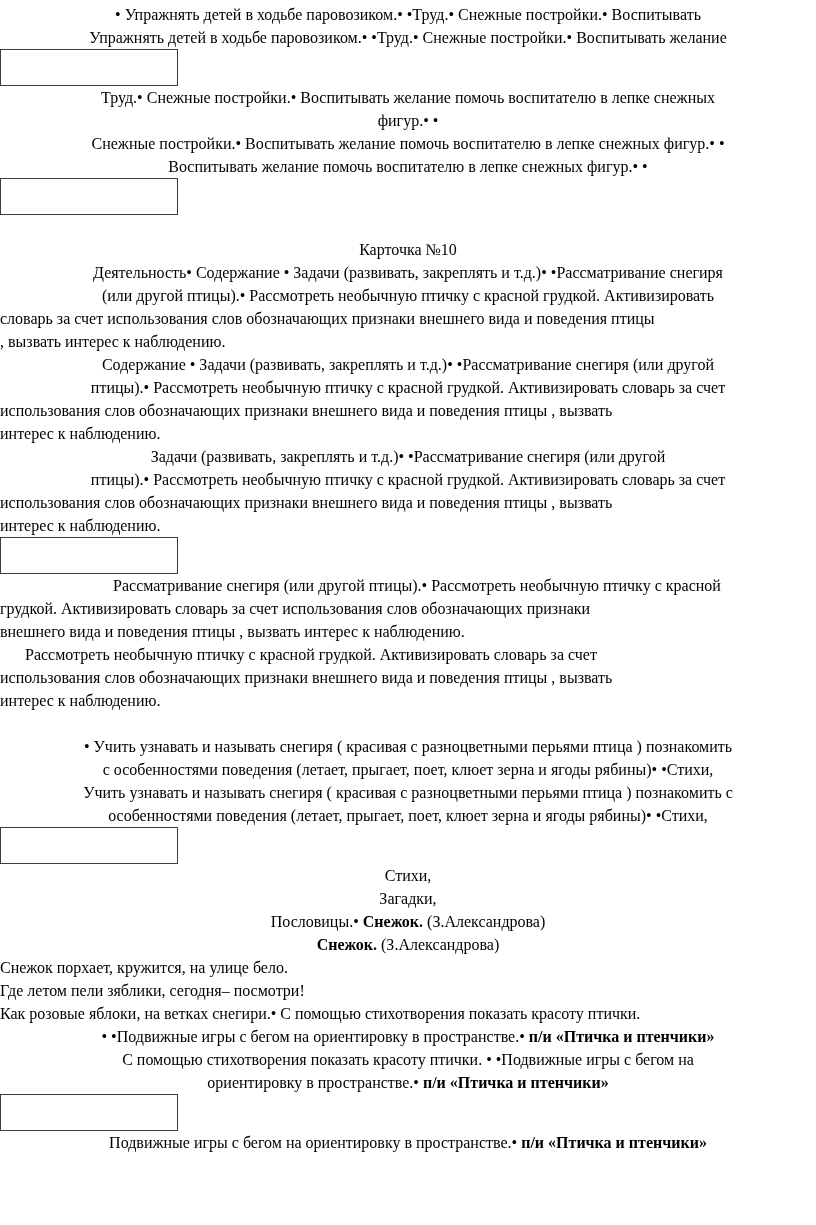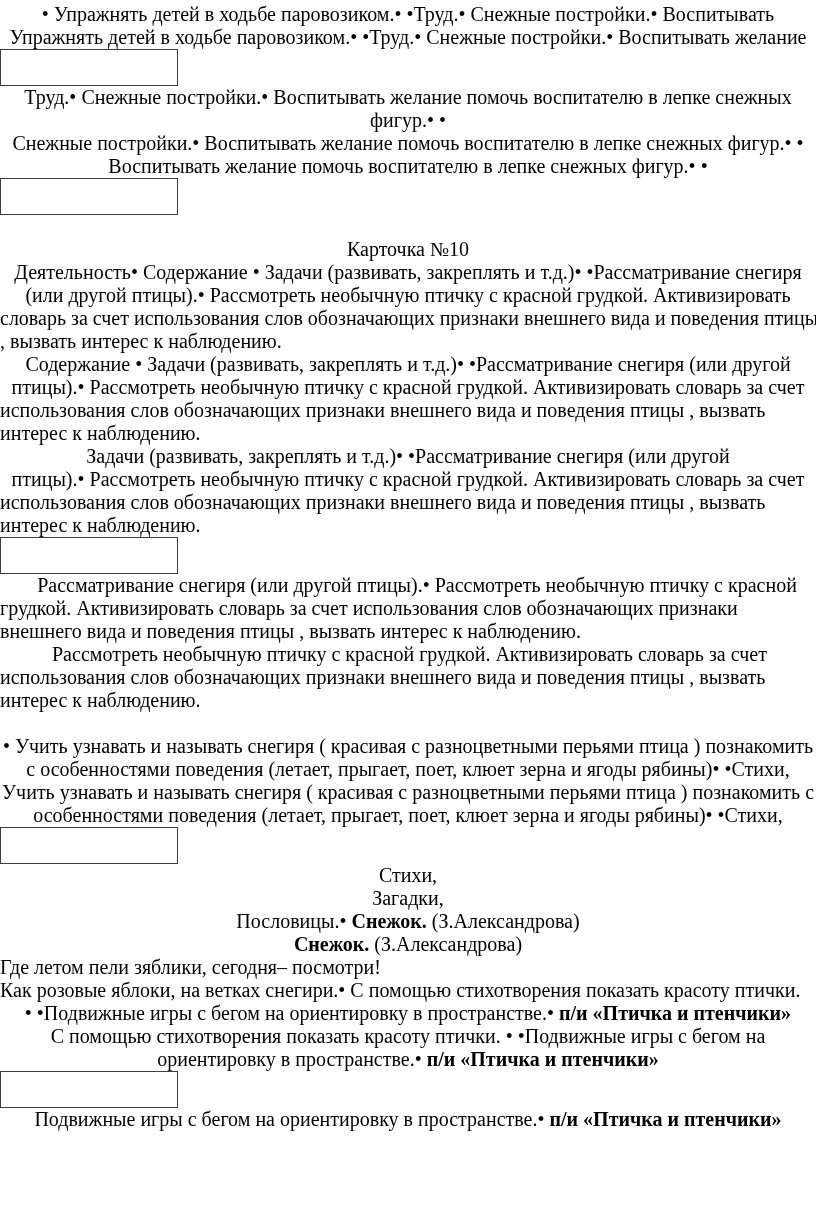--- a/index.html
+++ b/index.html
@@ -11,21 +11,21 @@
     width: 816px;
     height: 1225px;
     overflow: hidden;
   }
   .page {
     width: 816px;
     height: 1225px;
     padding-top: 3px;
     box-sizing: border-box;
     font-family: "Liberation Serif", "DejaVu Serif", serif;
-    font-size: 20px;
+    font-size: 16px;
     line-height: 23px;
     color: #000000;
     overflow: hidden;
   }
   .line {
     height: 23px;
     white-space: nowrap;
   }
   .line.c { text-align: center; }
   .line.l { text-align: left; }
@@ -64,33 +64,34 @@
     <div class="line l"><span>использования слов обозначающих признаки внешнего вида и поведения птицы , вызвать</span></div>
     <div class="line l"><span>интерес к наблюдению.</span></div>
     <div class="line c"><span>Задачи (развивать, закреплять и т.д.)• •Рассматривание снегиря (или другой</span></div>
     <div class="line c"><span>птицы).• Рассмотреть необычную птичку с красной грудкой. Активизировать словарь за счет</span></div>
     <div class="line l"><span>использования слов обозначающих признаки внешнего вида и поведения птицы , вызвать</span></div>
     <div class="line l"><span>интерес к наблюдению.</span></div>
     <div class="empty-box"></div>
     <div class="line l" style="padding-left: 18px; text-align: center;"><span>Рассматривание снегиря (или другой птицы).• Рассмотреть необычную птичку с красной</span></div>
     <div class="line l"><span>грудкой. Активизировать словарь за счет использования слов обозначающих признаки</span></div>
     <div class="line l"><span>внешнего вида и поведения птицы , вызвать интерес к наблюдению.</span></div>
-    <div class="line l" style="padding-left: 52px;"><span>Рассмотреть необычную птичку с красной грудкой. Активизировать словарь за счет</span></div>
+    <div class="line l" style=" margin-left: 25px;"><span>Рассмотреть необычную птичку с красной грудкой. Активизировать словарь за счет</span></div>
     <div class="line l"><span>использования слов обозначающих признаки внешнего вида и поведения птицы , вызвать</span></div>
     <div class="line l"><span>интерес к наблюдению.</span></div>
     <div class="spacer"></div>
     <div class="line c"><span>• Учить узнавать и называть снегиря ( красивая с разноцветными перьями птица ) познакомить</span></div>
     <div class="line c"><span>с особенностями поведения (летает, прыгает, поет, клюет зерна и ягоды рябины)• •Стихи,</span></div>
     <div class="line c"><span>Учить узнавать и называть снегиря ( красивая с разноцветными перьями птица ) познакомить с</span></div>
     <div class="line c"><span>особенностями поведения (летает, прыгает, поет, клюет зерна и ягоды рябины)• •Стихи,</span></div>
     <div class="empty-box"></div>
     <div class="line c"><span>Стихи,</span></div>
     <div class="line c"><span>Загадки,</span></div>
     <div class="line c"><span>Пословицы.• </span><b>Снежок.</b><span> (З.Александрова)</span></div>
     <div class="line c"><b>Снежок.</b><span> (З.Александрова)</span></div>
+    <div class="line l"><span>Снежок порхает, кружится, на улице бело.</span></div>
     <div class="line l"><span>Где летом пели зяблики, сегодня– посмотри!</span></div>
     <div class="line l"><span>Как розовые яблоки, на ветках снегири.• С помощью стихотворения показать красоту птички.</span></div>
     <div class="line c"><span>• •Подвижные игры с бегом на ориентировку в пространстве.• </span><b>п/и «Птичка и птенчики»</b></div>
     <div class="line c"><span>С помощью стихотворения показать красоту птички. • •Подвижные игры с бегом на</span></div>
     <div class="line c"><span>ориентировку в пространстве.• </span><b>п/и «Птичка и птенчики»</b></div>
     <div class="empty-box"></div>
     <div class="line c"><span>Подвижные игры с бегом на ориентировку в пространстве.• </span><b>п/и «Птичка и птенчики»</b></div>
   </div>
 
 </body></html>

